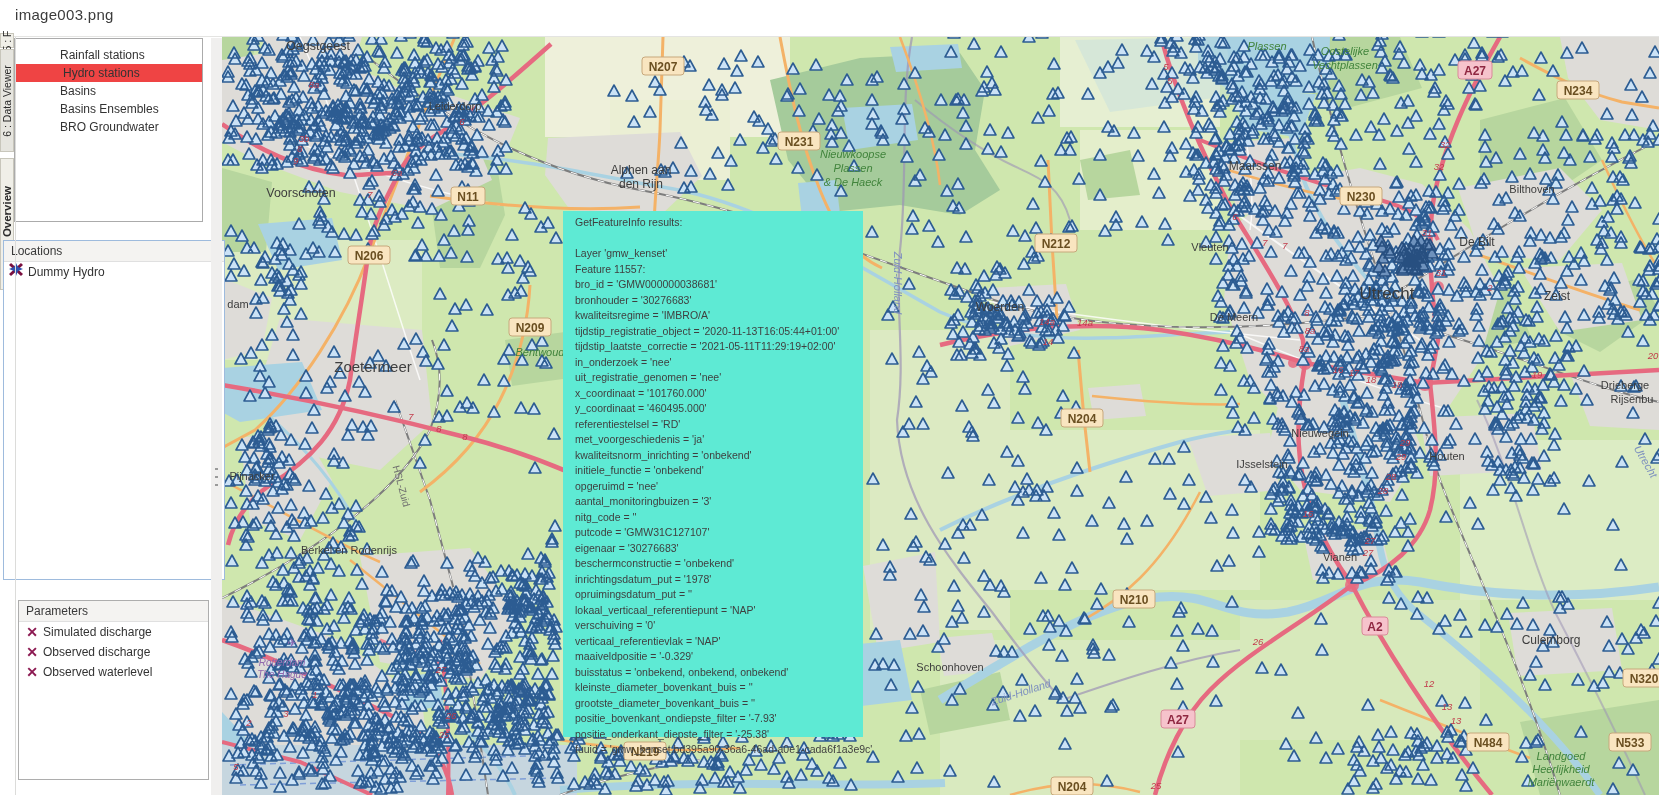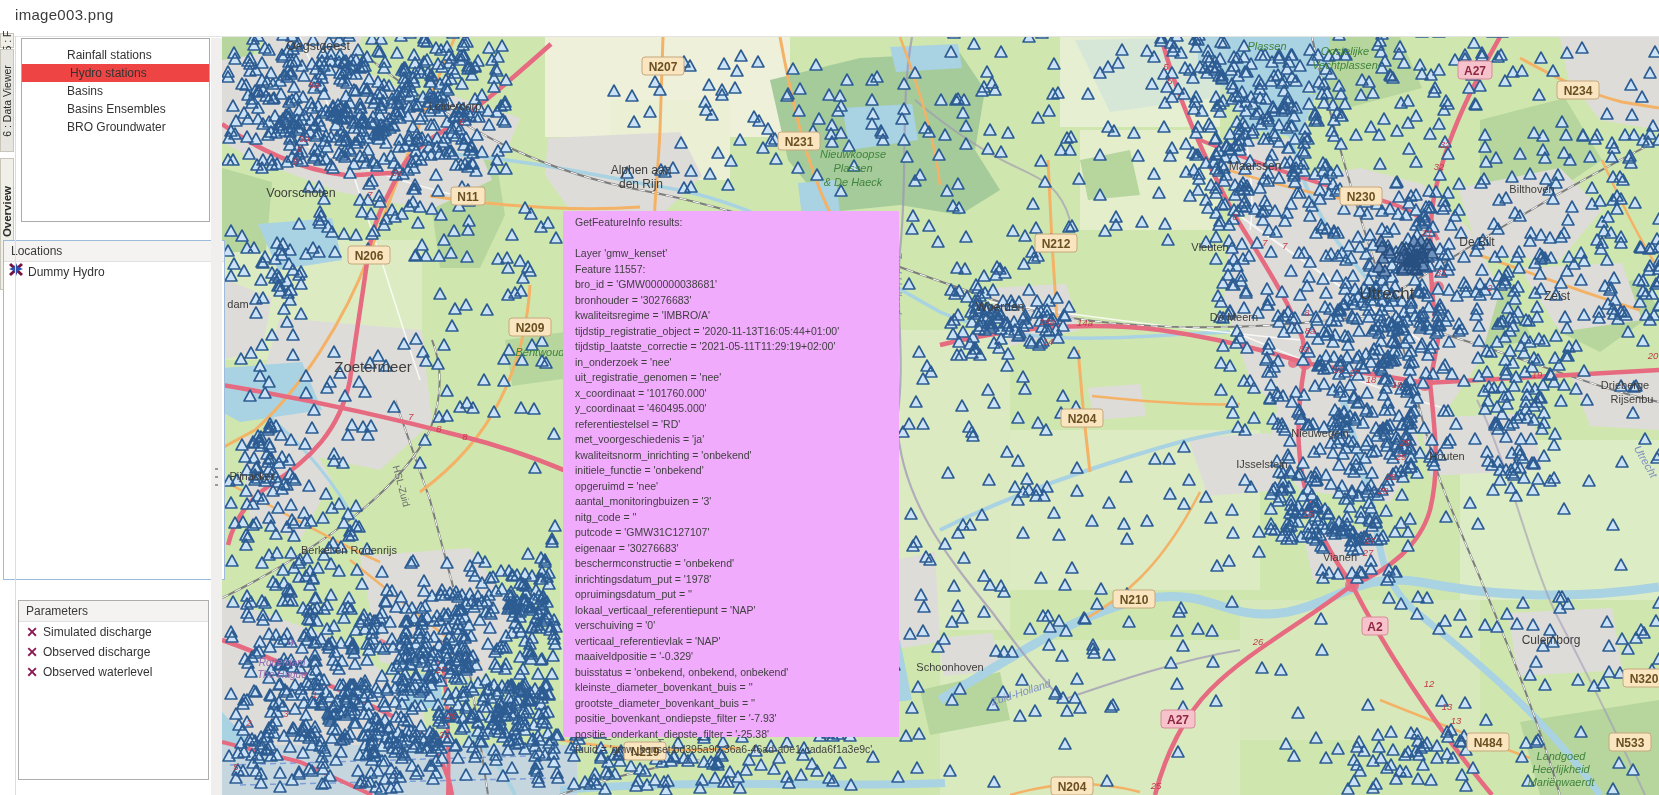--- a/index.html
+++ b/index.html
@@ -1,36 +1,36 @@
 <!DOCTYPE html>
 <html><head><meta charset="utf-8"><style>
 html,body{margin:0;padding:0;width:1659px;height:795px;overflow:hidden;background:#fff;
 font-family:"Liberation Sans",sans-serif;}
 .titlebar{position:absolute;left:0;top:0;width:100%;height:37px;background:#fff;border-bottom:1px solid #e4e4e2;box-sizing:border-box;}
 .title{position:absolute;left:15px;top:6px;font-size:15px;letter-spacing:0.3px;font-weight:normal;color:#3b3b3b;}
 .vtab{position:absolute;left:0;width:14px;background:#f0efe8;border:1px solid #c8c6bb;box-sizing:border-box;}
 .vtab span{position:absolute;left:50%;top:50%;transform:translate(-50%,-50%) rotate(-90deg);
 white-space:nowrap;font-size:10.5px;color:#2a2a2a;}
 .panel{position:absolute;background:#fff;box-sizing:border-box;}
-.tree{left:21px;top:38px;width:189px;height:184px;border:1px solid #ababab;}
+.tree{left:14px;top:38px;width:189px;height:184px;border:1px solid #ababab;}
 .tree .item{height:18px;line-height:18px;padding-left:45px;font-size:12px;color:#333;}
 .tree .sel{background:#ef4444;padding-left:48px;}
 .gbox{left:3px;top:240px;width:222px;height:340px;border:1px solid #9ebbdd;}
 .pbox{left:18px;top:600px;width:191px;height:180px;border:1px solid #adadad;}
 .ghead{height:20px;line-height:20px;padding-left:7px;font-size:12px;color:#3a3a3a;
 background:#f4f3f1;border-bottom:1px solid #e0e0e0;}
 .gitem{height:20px;line-height:20px;font-size:12px;color:#333;display:flex;padding-left:5px;}
 .gitem .ic{width:16px;height:15px;margin-right:3px;position:relative;}
 .xmark{color:#8c1a52;font-weight:bold;font-size:14px;width:16px;margin-right:3px;text-align:center;}
 .vline{position:absolute;left:15px;top:37px;width:1px;height:758px;background:#dcdcda;}
 .splitter{position:absolute;left:211px;top:38px;width:11px;height:757px;background:#f0efee;}
 .sdots{position:absolute;left:215px;top:468px;width:3px;height:22px;
 background:repeating-linear-gradient(#9a9a9a 0 2px,transparent 2px 8px);}
 .map{position:absolute;left:222px;top:37px;width:1437px;height:758px;overflow:hidden;}
-.tt{position:absolute;left:563px;top:211px;width:336px;height:526px;background:#f0abfc;}
+.tt{position:absolute;left:563px;top:211px;width:300px;height:526px;background:#5eead4;}
 .ttx{padding:4px 0 0 12px;font-size:10.5px;line-height:15.5px;color:#3f3f3f;white-space:nowrap;}
 </style></head><body>
 <div class="map">
     <svg width="1437" height="758" viewBox="0 0 1437 758" style="display:block">
       <g transform="translate(-222,-37)" font-family="Liberation Sans, sans-serif">
         <rect x="222" y="37" width="1437" height="758" fill="#cfe7ae"></rect>
         <rect x="545" y="37" width="245" height="100" fill="#eef0da"></rect>
         <rect x="610" y="100" width="120" height="80" fill="#ebefd4"></rect>
         <rect x="1080" y="130" width="140" height="100" fill="#e4eecb"></rect>
         <rect x="222" y="240" width="200" height="120" fill="#dcebc2"></rect>

